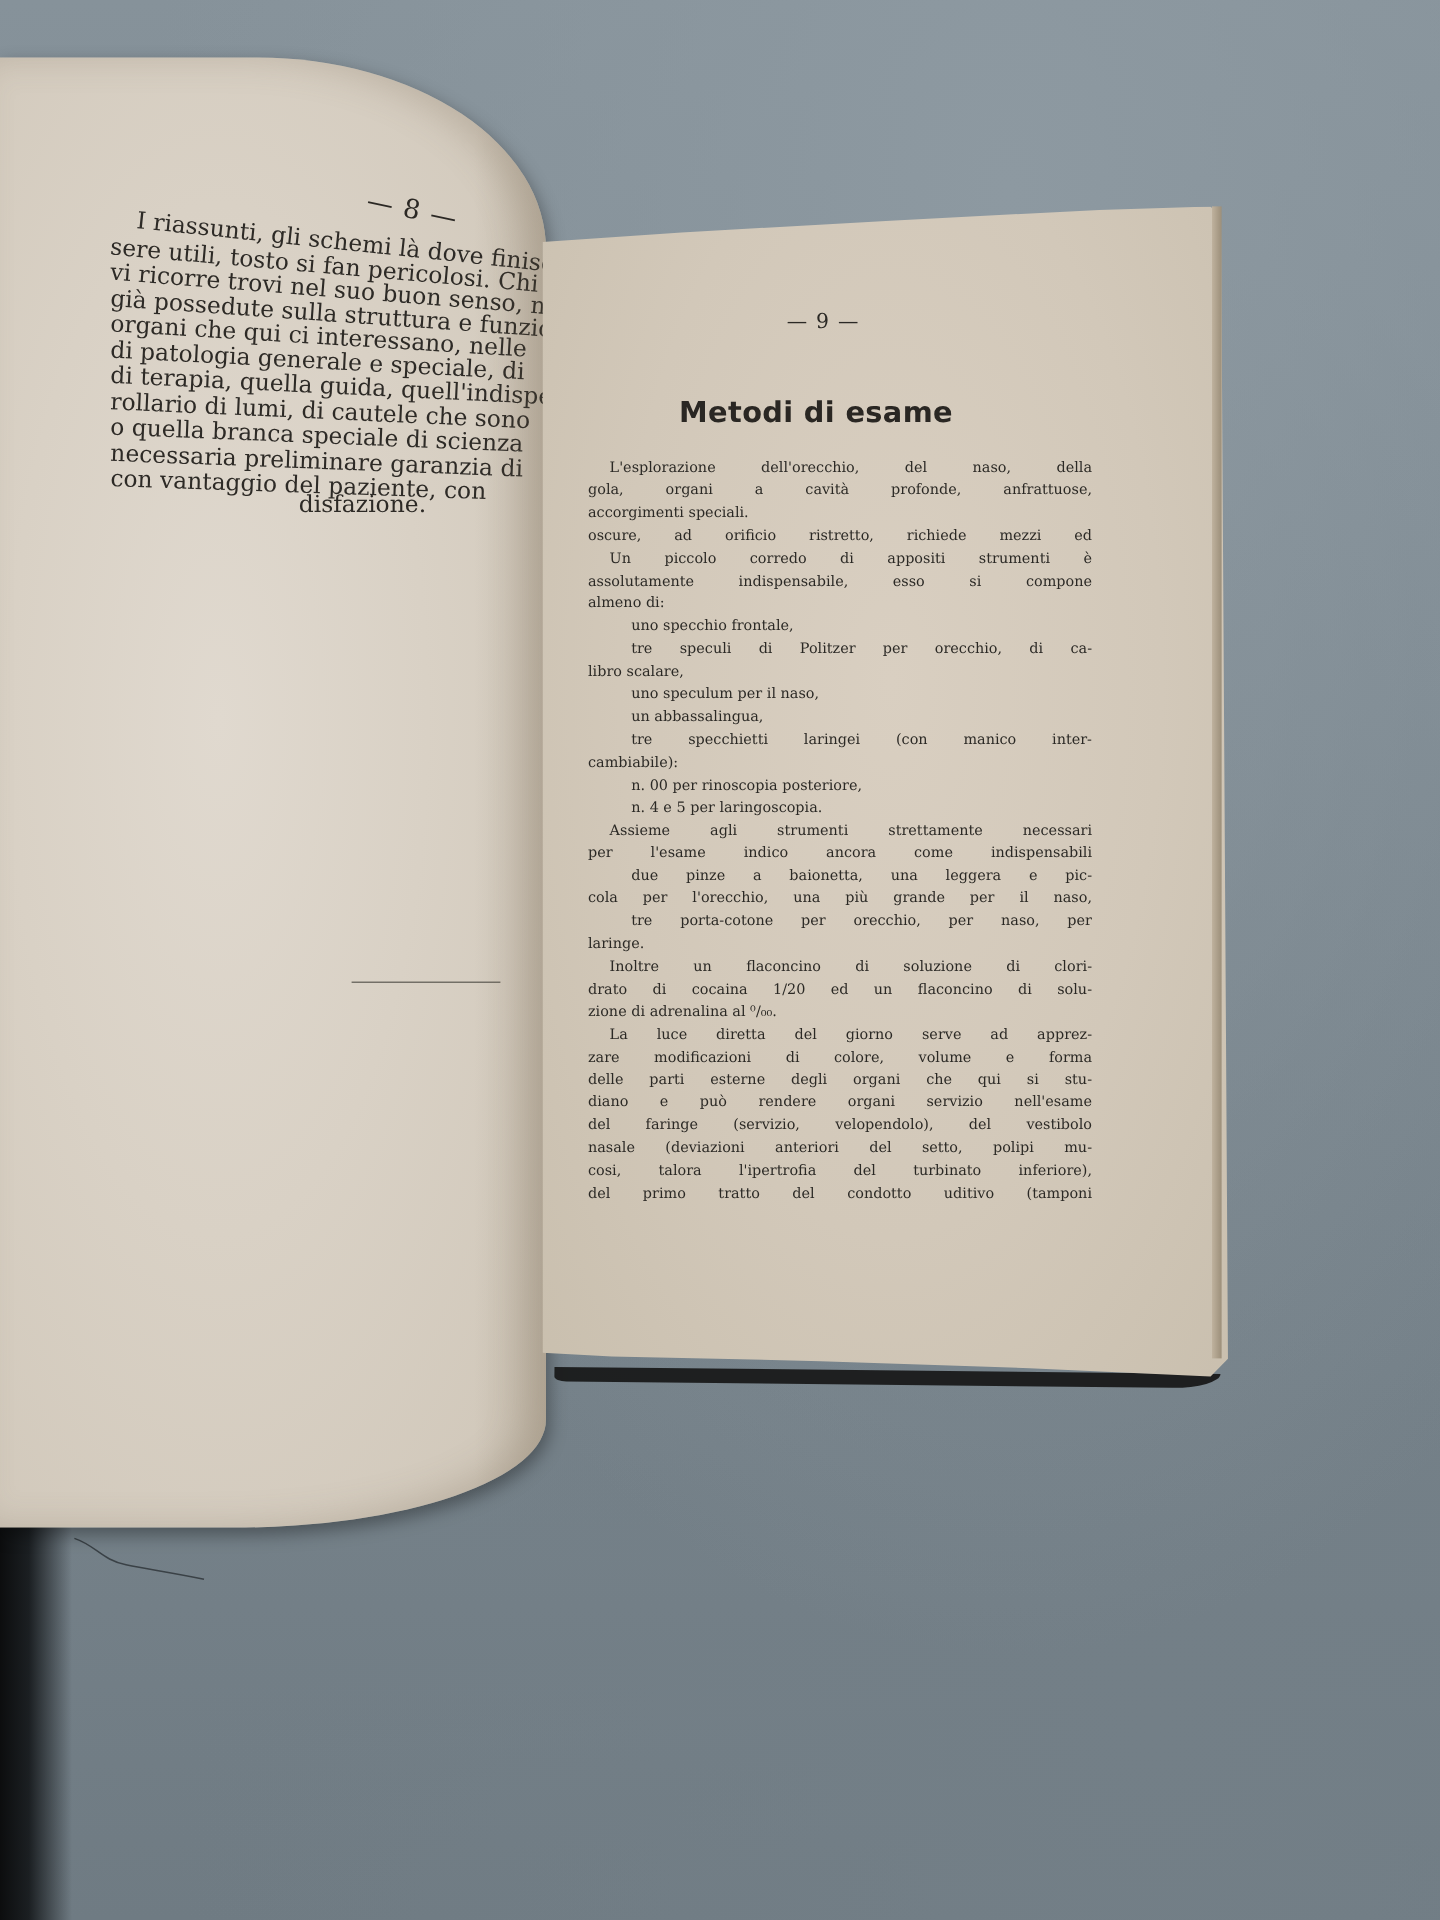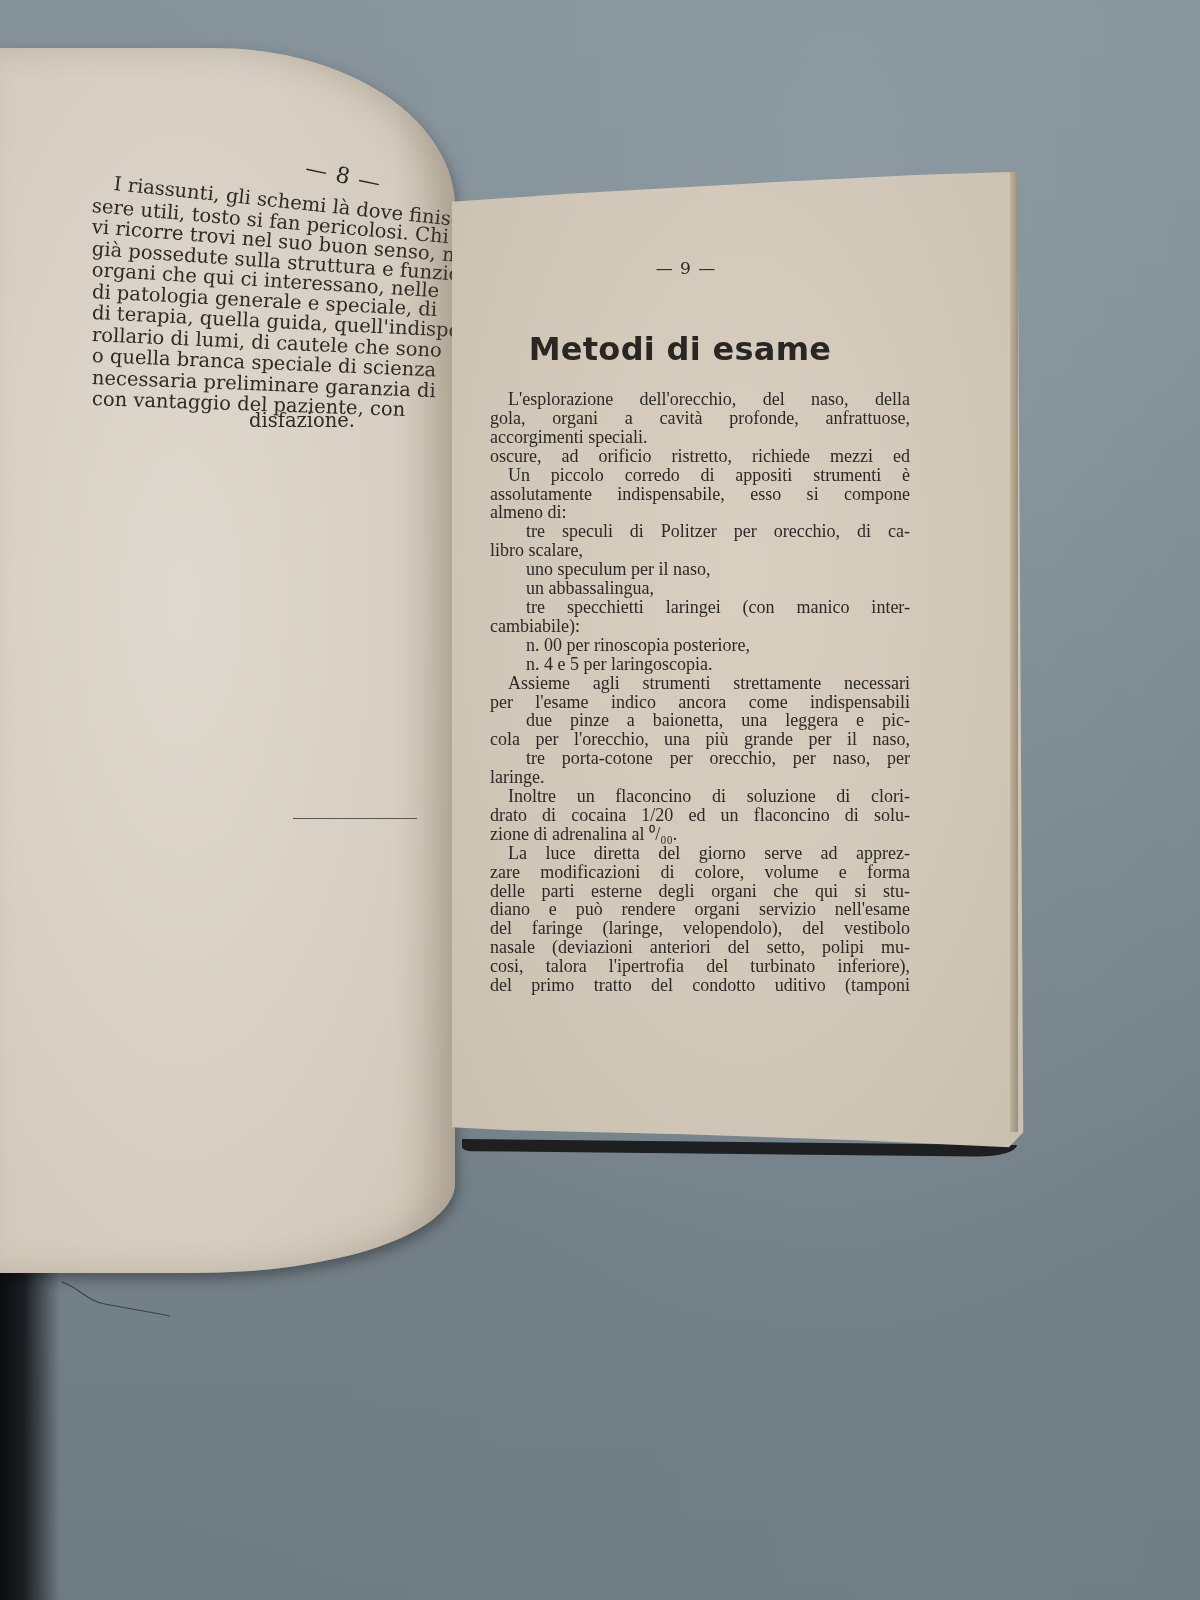--- a/index.html
+++ b/index.html
@@ -130,33 +130,32 @@
     }
     .right-page-number {
       text-align: center;
       font-size: 17px;
       margin-left: -28px;
       letter-spacing: 1px;
     }
     .chapter-title {
       font-family: "DejaVu Sans", "Liberation Sans", sans-serif;
       font-weight: bold;
-      font-size: 32px;
+      font-size: 24px;
       text-align: center;
       margin-top: 52px;
       margin-bottom: 22px;
       margin-left: -40px;
       color: #2a2723;
       letter-spacing: 0.3px;
     }
     .body-text {
-      font-size: 18px;
+      font-size: 12px;
       line-height: 18.9px;
       text-align: justify;
-      font-family: Liberation Serif, serif;
     }
     .body-text .line {
       display: block;
       white-space: nowrap;
       text-align-last: justify;
     }
     .body-text .line.last {
       text-align-last: left;
     }
     .body-text .indent1 { padding-left: 18px; }
@@ -197,20 +196,21 @@
   <div class="right-page-number">— 9 —</div>
   <div class="chapter-title">Metodi di esame</div>
   <div class="body-text" id="body-text">
       <span class="line indent1">L'esplorazione dell'orecchio, del naso, della</span>
       <span class="line">gola, organi a cavità profonde, anfrattuose,</span>
       <span class="line last">accorgimenti speciali.</span>
       <span class="line">oscure, ad orificio ristretto, richiede mezzi ed</span>
       <span class="line indent1">Un piccolo corredo di appositi strumenti è</span>
       <span class="line">assolutamente indispensabile, esso si compone</span>
       <span class="line last">almeno di:</span>
+      <span class="line last indent2">uno specchio frontale,</span>
       <span class="line indent2">tre speculi di Politzer per orecchio, di ca-</span>
       <span class="line last">libro scalare,</span>
       <span class="line last indent2">uno speculum per il naso,</span>
       <span class="line last indent2">un abbassalingua,</span>
       <span class="line indent2">tre specchietti laringei (con manico inter-</span>
       <span class="line last">cambiabile):</span>
       <span class="line last indent2">n. 00 per rinoscopia posteriore,</span>
       <span class="line last indent2">n. 4 e 5 per laringoscopia.</span>
       <span class="line indent1">Assieme agli strumenti strettamente necessari</span>
       <span class="line">per l'esame indico ancora come indispensabili</span>
@@ -218,18 +218,18 @@
       <span class="line">cola per l'orecchio, una più grande per il naso,</span>
       <span class="line indent2">tre porta-cotone per orecchio, per naso, per</span>
       <span class="line last">laringe.</span>
       <span class="line indent1">Inoltre un flaconcino di soluzione di clori-</span>
       <span class="line">drato di cocaina 1/20 ed un flaconcino di solu-</span>
       <span class="line last">zione di adrenalina al ⁰/₀₀.</span>
       <span class="line indent1">La luce diretta del giorno serve ad apprez-</span>
       <span class="line">zare modificazioni di colore, volume e forma</span>
       <span class="line">delle parti esterne degli organi che qui si stu-</span>
       <span class="line">diano e può rendere organi servizio nell'esame</span>
-      <span class="line">del faringe (laringe, velopendolo), del vestibolo</span>
+      <span class="line">del faringe (servizio, velopendolo), del vestibolo</span>
       <span class="line">nasale (deviazioni anteriori del setto, polipi mu-</span>
       <span class="line">cosi, talora l'ipertrofia del turbinato inferiore),</span>
       <span class="line">del primo tratto del condotto uditivo (tamponi</span>
     </div>
 </div>
 
 </body></html>

